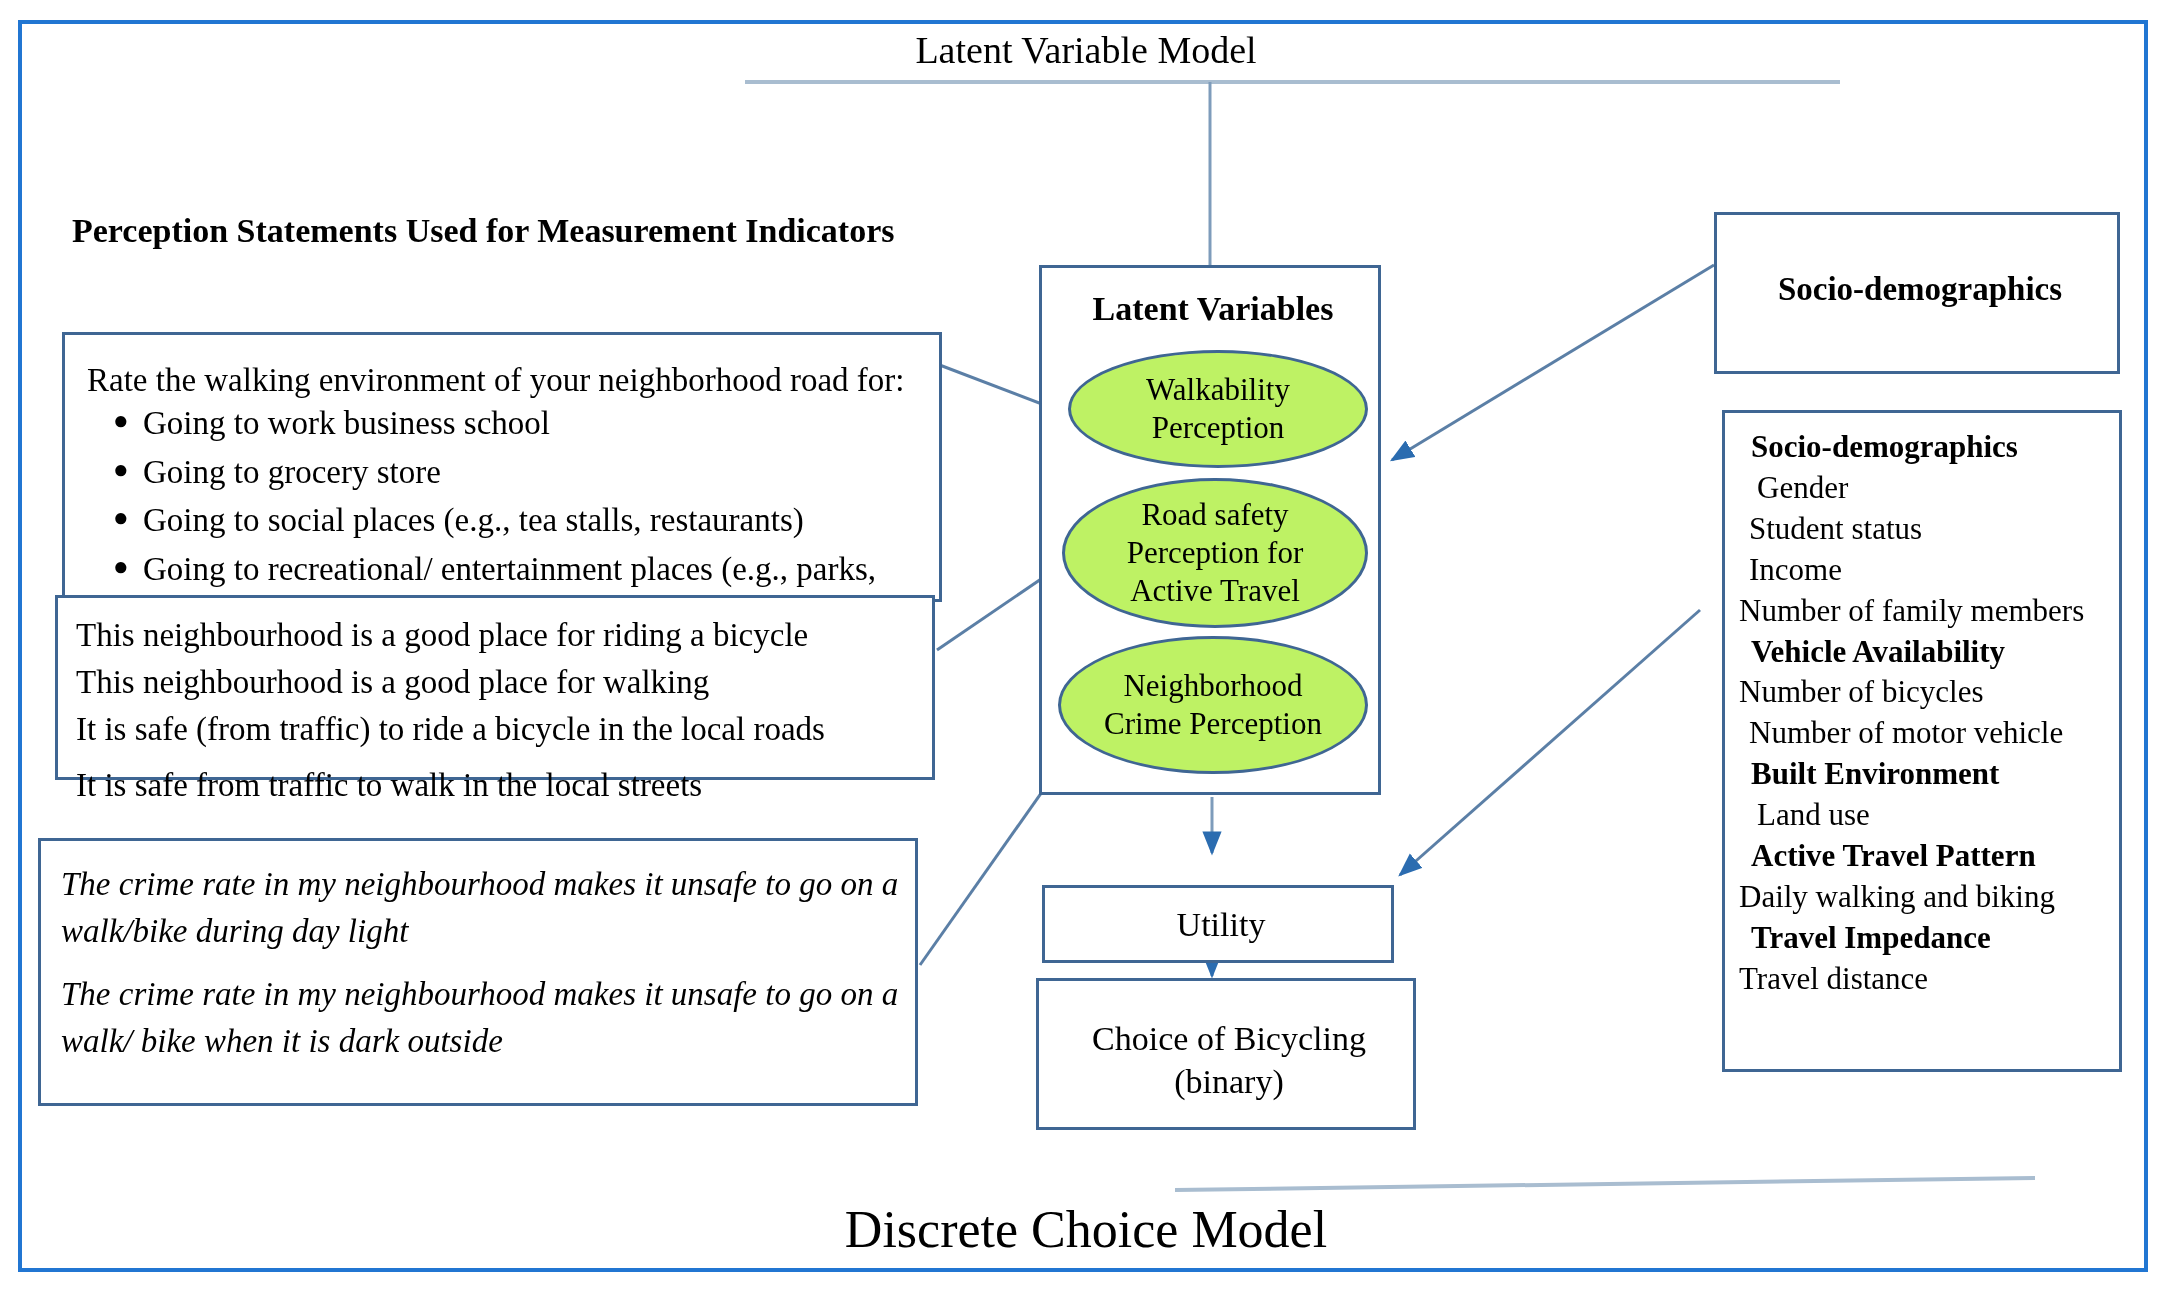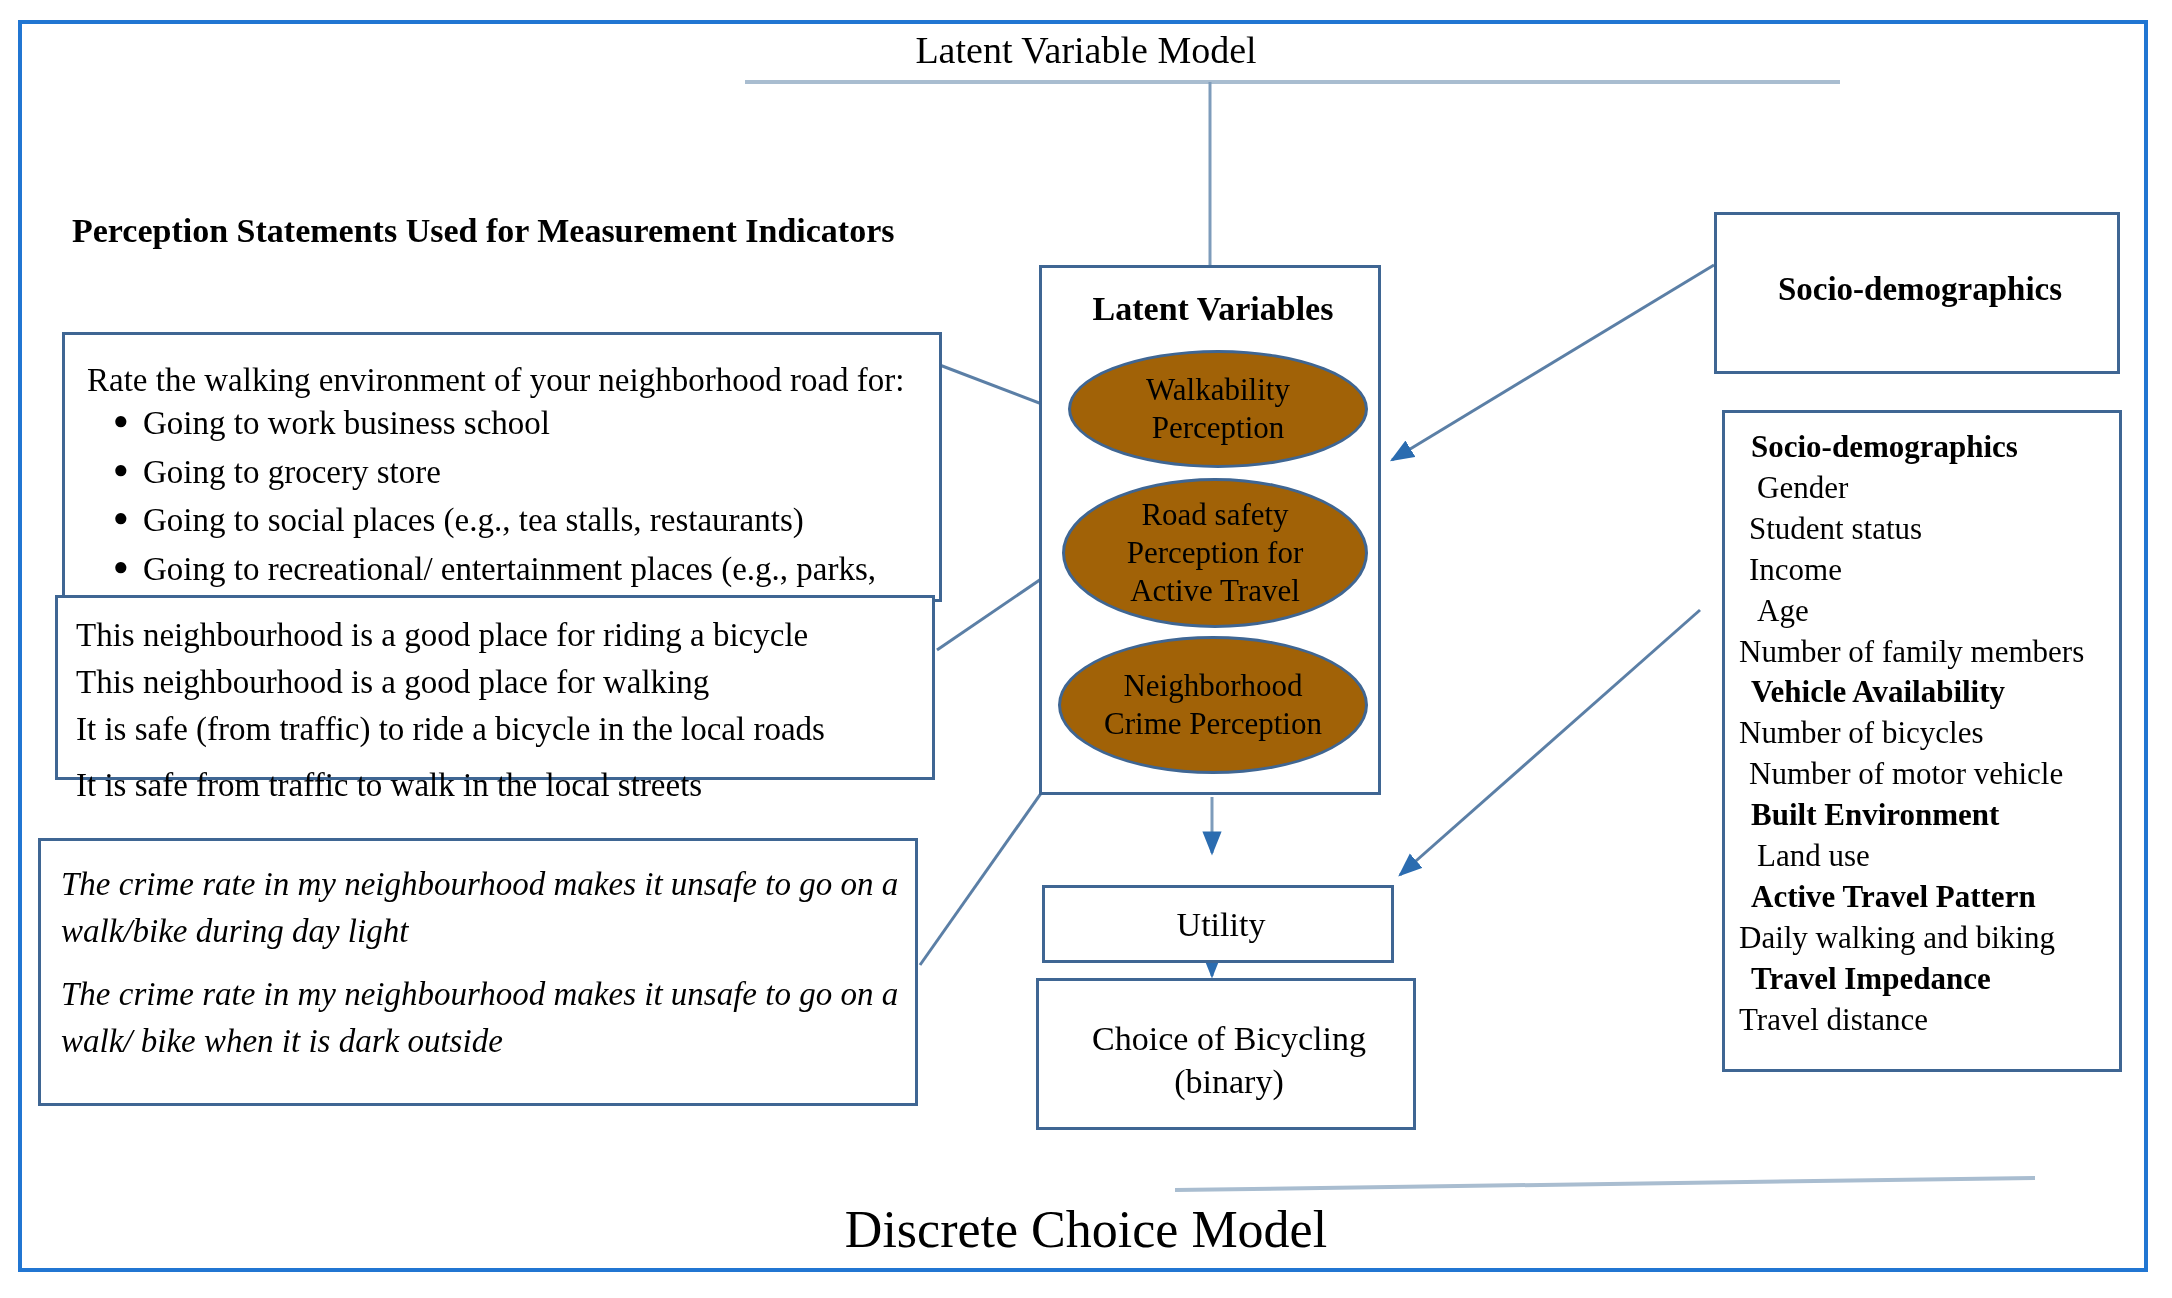--- a/index.html
+++ b/index.html
@@ -111,21 +111,21 @@
     left: 0; top: 22px;
     width: 342px;
     text-align: center;
     font-size: 34px;
     font-weight: bold;
   }
   .ellipse-node {
     position: absolute;
     border: 3px solid #3f6693;
     border-radius: 50%;
-    background: #a16207;
+    background: #bef264;
     display: flex;
     align-items: center;
     justify-content: center;
     text-align: center;
     font-size: 31px;
     line-height: 1.22;
     box-sizing: border-box;
   }
   #ellipse-walkability  { left: 1068px; top: 350px; width: 300px; height: 118px; }
   #ellipse-road-safety  { left: 1062px; top: 478px; width: 306px; height: 150px; }
@@ -298,21 +298,20 @@
   <div class="node-box" id="box-socio-header">
     <div class="lbl">Socio-demographics</div>
   </div>
 
   <div class="node-box" id="box-socio-detail">
     <div class="list" id="socio-detail-list">
         <div class="row head">Socio-demographics</div>
         <div class="row indent1">Gender</div>
         <div class="row indent2">Student status</div>
         <div class="row indent2">Income</div>
-        <div class="row indent1">Age</div>
         <div class="row plain">Number of family members</div>
         <div class="row head">Vehicle Availability</div>
         <div class="row plain">Number of bicycles</div>
         <div class="row indent2">Number of motor vehicle</div>
         <div class="row head">Built Environment</div>
         <div class="row indent1">Land use</div>
         <div class="row head">Active Travel Pattern</div>
         <div class="row plain">Daily walking and biking</div>
         <div class="row head">Travel Impedance</div>
         <div class="row plain">Travel distance</div>

